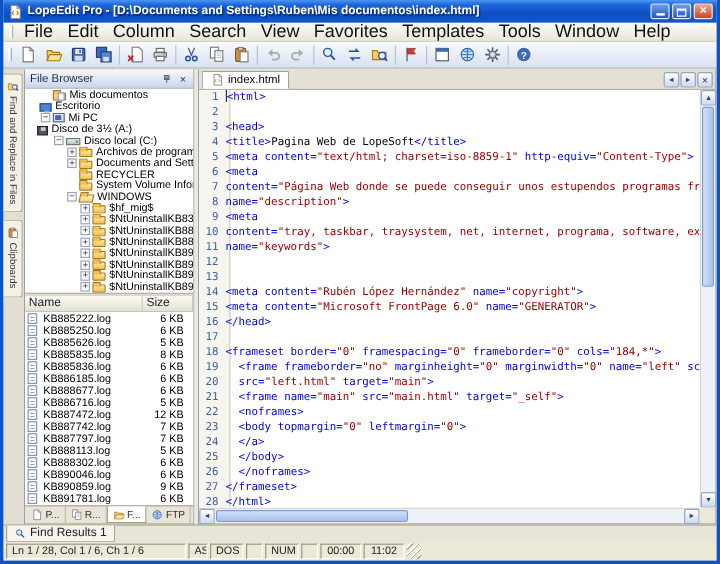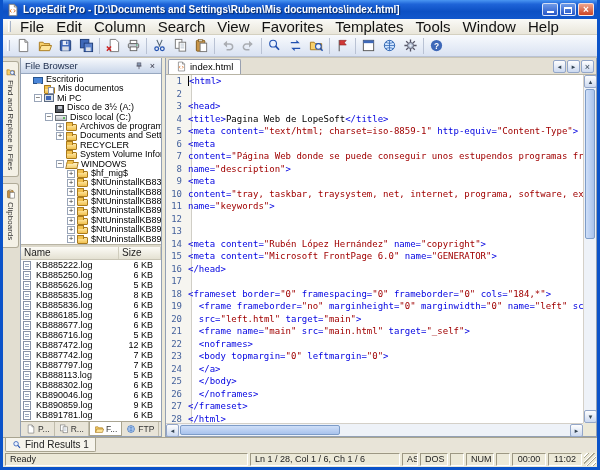--- a/index.html
+++ b/index.html
@@ -385,36 +385,36 @@
           <span class="phbtn" id="pinbtn">
               <svg viewBox="0 0 16 16">
                 <rect x="5" y="3" width="6" height="5" fill="#8898b0" stroke="#556"></rect>
                 <path d="M4 8h8M8 8v5" stroke="#556" stroke-width="1.2"></path>
               </svg>
             </span>
           <span class="phbtn">×</span>
         </span>
       </div>
       <div class="tree" id="tree">
+          <div class="trow" style="padding-left: 13px;">
+            <span class="exp noexp"></span>
+            <span class="fic i-folder-docs"></span>
+            <span class="tlabel">Mis documentos</span>
+          </div>
           <div class="trow" style="padding-left: 2px;">
             <span class="exp noexp"></span>
             <span class="fic i-desktop"></span>
             <span class="tlabel">Escritorio</span>
           </div>
           <div class="trow" style="padding-left: 13px;">
-            <span class="exp noexp"></span>
-            <span class="fic i-folder-docs"></span>
-            <span class="tlabel">Mis documentos</span>
-          </div>
-          <div class="trow" style="padding-left: 13px;">
             <span class="exp">−</span>
             <span class="fic i-computer"></span>
             <span class="tlabel">Mi PC</span>
           </div>
-          <div class="trow" style="padding-left: 24px; align-items: flex-end;">
+          <div class="trow" style=" align-items: flex-end;">
             <span class="exp noexp"></span>
             <span class="fic i-floppy"></span>
             <span class="tlabel">Disco de 3½ (A:)</span>
           </div>
           <div class="trow" style="padding-left: 24px;">
             <span class="exp">−</span>
             <span class="fic i-drive"></span>
             <span class="tlabel">Disco local (C:)</span>
           </div>
           <div class="trow" style="padding-left: 35px;">
@@ -693,21 +693,20 @@
           <svg viewBox="0 0 16 16">
             <circle cx="6.5" cy="6" r="3.6" fill="#eaf2ff" stroke="#2050b0" stroke-width="1.2"></circle>
             <path d="M9.2 8.7l3.6 3.8" stroke="#2050b0" stroke-width="1.8"></path>
           </svg>
         </span>
       <span>Find Results 1</span>
     </div>
   </div>
 
   <div class="statusbar" id="statusbar">
-      <div class="scell sc-ready">Ready</div>
       <div class="scell sc-position">Ln 1 / 28, Col 1 / 6, Ch 1 / 6</div>
       <div class="scell sc-encoding">ASCII</div>
       <div class="scell sc-format">DOS</div>
       <div class="scell sc-pad1"></div>
       <div class="scell sc-numlock">NUM</div>
       <div class="scell sc-pad2"></div>
       <div class="scell sc-timer">00:00</div>
       <div class="scell sc-clock">11:02</div>
       <div class="scell sgrip"></div>
     </div>

